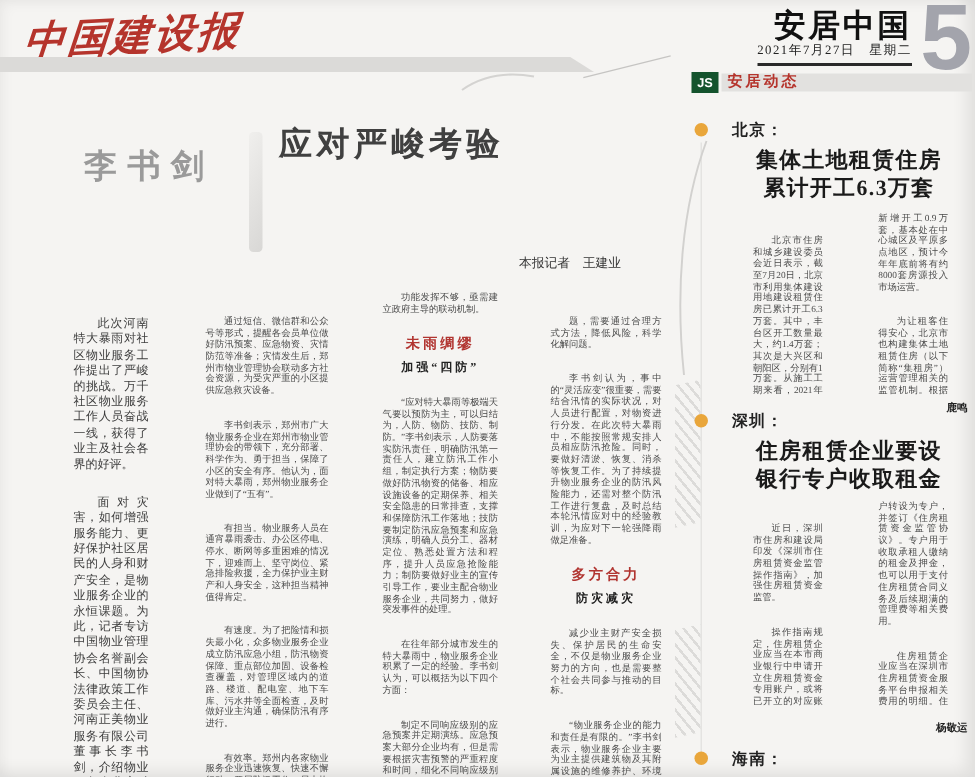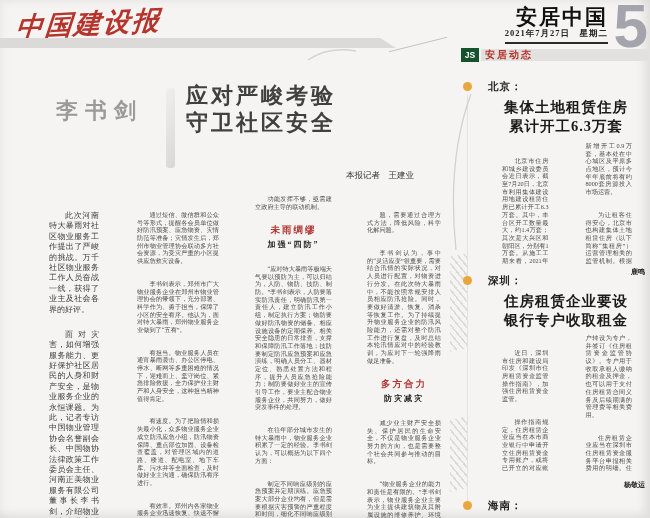--- a/index.html
+++ b/index.html
@@ -6,21 +6,21 @@
   body{width:650px;height:518px;overflow:hidden;background:#e9e8e6;
        font-family:"Liberation Serif","DejaVu Serif",serif;color:#3a3a3a;}
   #page{position:relative;width:650px;height:518px;background:#f5f4f2;
         box-shadow:inset -6px -4px 10px rgba(0,0,0,.08),inset 3px 3px 8px rgba(0,0,0,.04);}
   .abs{position:absolute;}
   
   .logo{left:16px;top:6px;font-size:27px;font-weight:900;color:#b5342c;
         letter-spacing:2px;transform:rotate(-3deg) skewX(-8deg);font-style:italic;}
   .head-right{right:42px;top:6px;text-align:right;border-bottom:2px solid #2a2a2a;padding-bottom:2px;}
   .section-title{font-size:21px;font-weight:900;color:#111;letter-spacing:2px;line-height:1.05;}
-  .edition-date{font-size:8.5px;color:#222;letter-spacing:1px;font-weight:bold;}
+  .edition-date{font-size:8.5px;color:#222;letter-spacing:1px;}
   .page-num{right:2px;top:-10px;font-size:62px;font-weight:700;color:#a3a4ac;
             font-family:"Liberation Sans",sans-serif;}
   .band{left:0;top:38px;width:396px;height:10px;background:#dbdad8;
         clip-path:polygon(0 0,96% 0,100% 100%,0 100%);}
   .slash1{left:388px;top:44px;width:60px;height:1px;background:#c6c5c3;transform:rotate(-14deg);}
   .arc-top{left:306px;top:45px;}
   
   .author-box{left:56px;top:96px;font-size:22px;font-weight:900;color:#9a9a9a;letter-spacing:7px;}
   .divider-bar{left:166px;top:88px;width:9px;height:80px;border-radius:3px;
                background:linear-gradient(120deg,#f0efed,#d8d7d5);}
@@ -67,21 +67,20 @@
   <div class="abs band"></div>
   <div class="abs slash1"></div>
   <svg class="abs arc-top" width="52" height="18">
     <path d="M2,15 Q22,1 50,6" stroke="#d4d3d1" stroke-width="1.4" fill="none"></path>
   </svg>
 
   <div class="abs author-box">李书剑</div>
   <div class="abs divider-bar"></div>
   <div class="abs headline">
     <div>应对严峻考验</div>
-    <div>守卫社区安全</div>
   </div>
   <div class="abs reporter">本报记者　王建业</div>
 
   <div class="abs col col1">
     <div>
         <p>此次河南特大暴雨对社区物业服务工作提出了严峻的挑战。万千社区物业服务工作人员奋战一线，获得了业主及社会各界的好评。</p>
         <p>面对灾害，如何增强服务能力、更好保护社区居民的人身和财产安全，是物业服务企业的永恒课题。为此，记者专访中国物业管理协会名誉副会长、中国物协法律政策工作委员会主任、河南正美物业服务有限公司董事长李书剑，介绍物业服务企业应对此次暴雨灾害的经验做法，并对物业服务企业如何更好地参与防灾减灾工作提出相关建议。</p>
       </div>
     <div class="subhead">
       <div class="red">企业“五有”</div>

